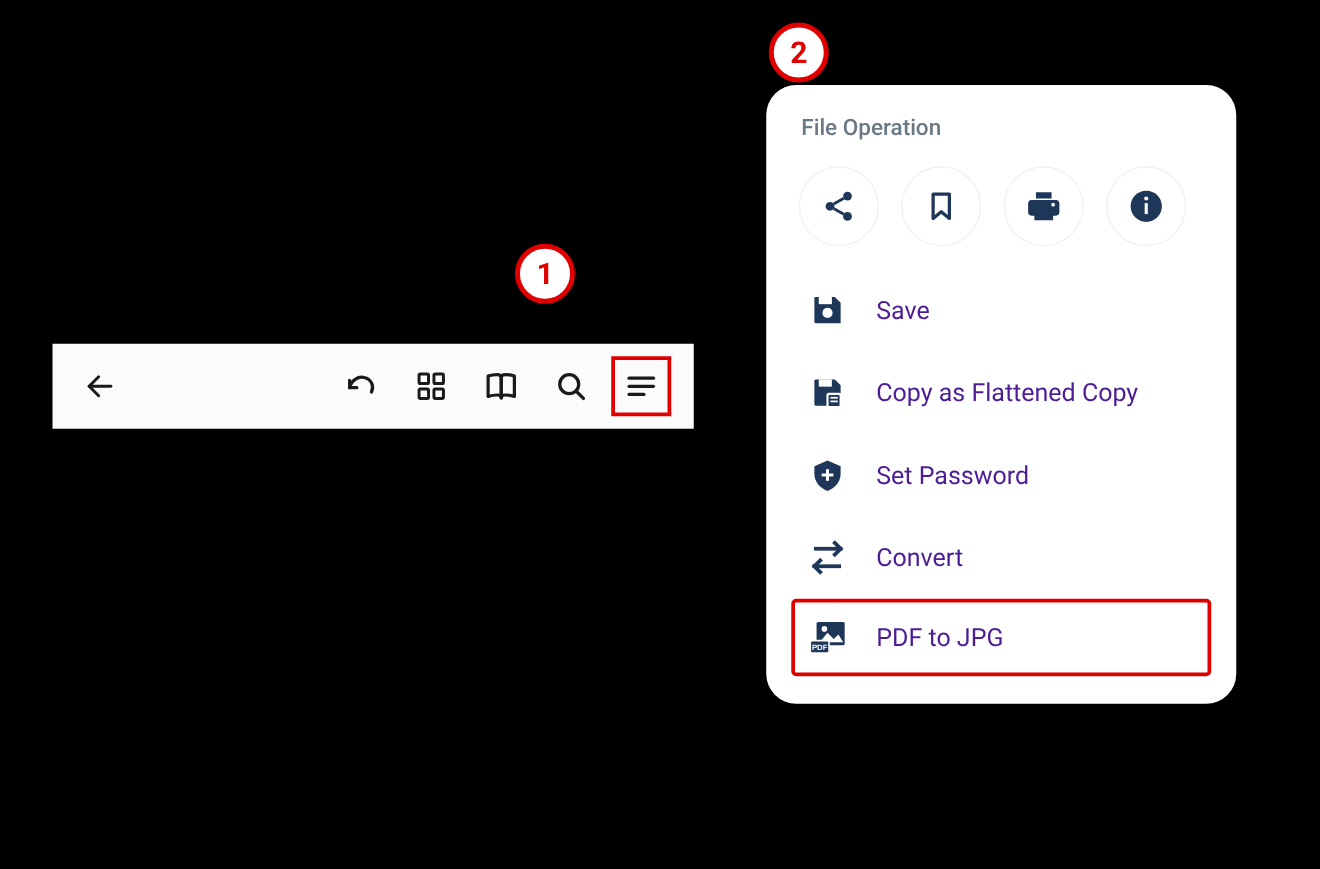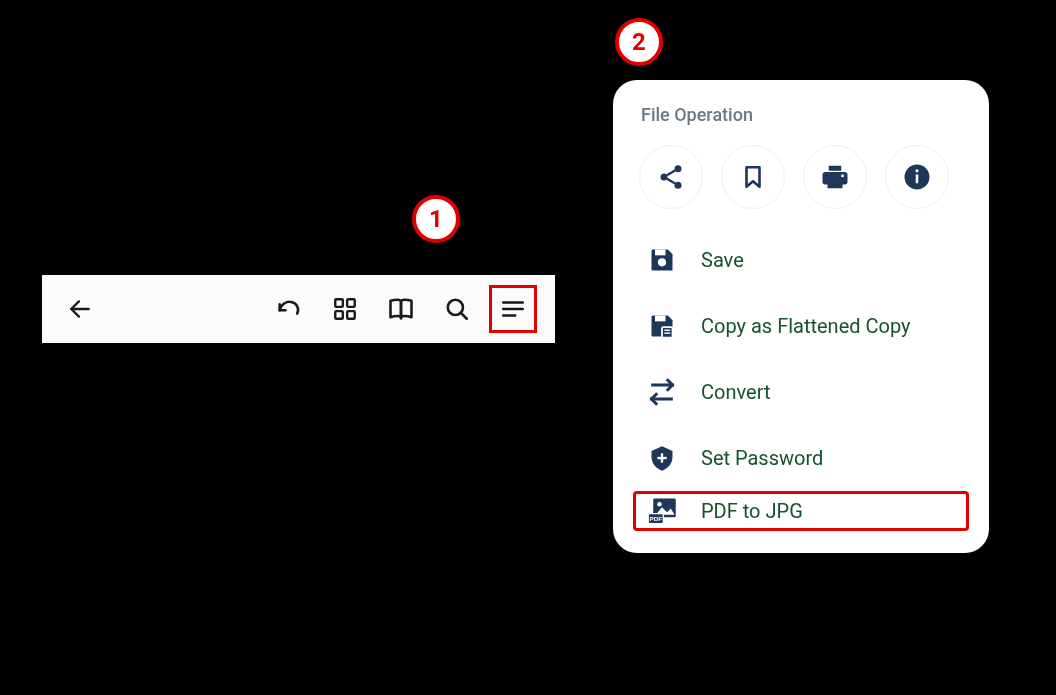--- a/index.html
+++ b/index.html
@@ -62,21 +62,21 @@
       font-size: 24px;
       color: #e00000;
     }
     .callout-1 { left: 412px; top: 195px; }
     .callout-2 { left: 615px; top: 18px; }
     
     
     .panel {
       position: absolute;
       left: 613px;
-      top: 80px;
+      top: 68px;
       width: 376px;
       background: #fff;
       border-radius: 24px;
       padding: 24px 20px 22px 20px;
       box-shadow: 0 2px 8px rgba(0,0,0,0.15);
     }
     .panel-title {
       color: #6b7885;
       font-size: 18px;
       font-weight: 500;
@@ -107,33 +107,33 @@
     .menu-item {
       display: flex;
       align-items: center;
       gap: 24px;
       padding: 18px 14px;
       cursor: pointer;
       border-radius: 4px;
     }
     .menu-item.highlighted {
       border: 3px solid #e00000;
-      padding: 2px 11px;
+      padding: 13px 11px;
     }
     .menu-icon {
       width: 30px;
       height: 30px;
       display: flex;
       align-items: center;
       justify-content: center;
       flex-shrink: 0;
     }
     .menu-label {
       font-size: 20px;
-      color: #14532d;
+      color: #4c1d95;
       font-weight: 400;
     }
     
     svg { display: block; }
   </style>
 </head>
 <body>
 
 <div class="toolbar">
   <div class="toolbar-back">
@@ -255,38 +255,38 @@
             <rect x="6" y="3" width="9" height="5" fill="#fff"></rect>
             <rect x="12" y="13" width="9" height="9" rx="1" fill="#1e3658" stroke="#fff" stroke-width="1.5"></rect>
             <rect x="14" y="15" width="5" height="1.2" fill="#fff"></rect>
             <rect x="14" y="17.5" width="5" height="1.2" fill="#fff"></rect>
           </svg>
       </span>
       <span class="menu-label">Copy as Flattened Copy</span>
     </div>
     <div class="menu-item">
       <span class="menu-icon">
+        <svg width="28" height="28" viewBox="0 0 24 24" fill="#1e3658">
+            <path d="M12 2 L21 6 L21 11 C21 17 17 21 12 23 C7 21 3 17 3 11 L3 6 Z"></path>
+            <rect x="11" y="8" width="2" height="8" fill="#fff"></rect>
+            <rect x="8" y="11" width="8" height="2" fill="#fff"></rect>
+          </svg>
+      </span>
+      <span class="menu-label">Set Password</span>
+    </div>
+    <div class="menu-item">
+      <span class="menu-icon">
         <svg width="28" height="28" viewBox="0 0 24 24" fill="none" stroke="#1e3658" stroke-width="2.6" stroke-linecap="square" stroke-linejoin="miter">
             <polyline points="17 2 21 6 17 10"></polyline>
             <path d="M4 6 L21 6"></path>
             <polyline points="7 22 3 18 7 14"></polyline>
             <path d="M20 18 L3 18"></path>
           </svg>
       </span>
       <span class="menu-label">Convert</span>
-    </div>
-    <div class="menu-item">
-      <span class="menu-icon">
-        <svg width="28" height="28" viewBox="0 0 24 24" fill="#1e3658">
-            <path d="M12 2 L21 6 L21 11 C21 17 17 21 12 23 C7 21 3 17 3 11 L3 6 Z"></path>
-            <rect x="11" y="8" width="2" height="8" fill="#fff"></rect>
-            <rect x="8" y="11" width="8" height="2" fill="#fff"></rect>
-          </svg>
-      </span>
-      <span class="menu-label">Set Password</span>
     </div>
     <div class="menu-item highlighted">
       <span class="menu-icon">
         <svg width="30" height="30" viewBox="0 0 24 24" fill="#1e3658">
             <rect x="5" y="2" width="18" height="15" rx="1"></rect>
             <circle cx="10" cy="6.5" r="1.8" fill="#fff"></circle>
             <path d="M7 15 L12 9 L16 13 L19 10 L22 15 Z" fill="#fff"></path>
             <rect x="1" y="14" width="12" height="8" rx="1" fill="#1e3658" stroke="#fff" stroke-width="1"></rect>
             <text x="7" y="20" font-size="5" font-weight="700" fill="#fff" text-anchor="middle" font-family="sans-serif">PDF</text>
           </svg>

